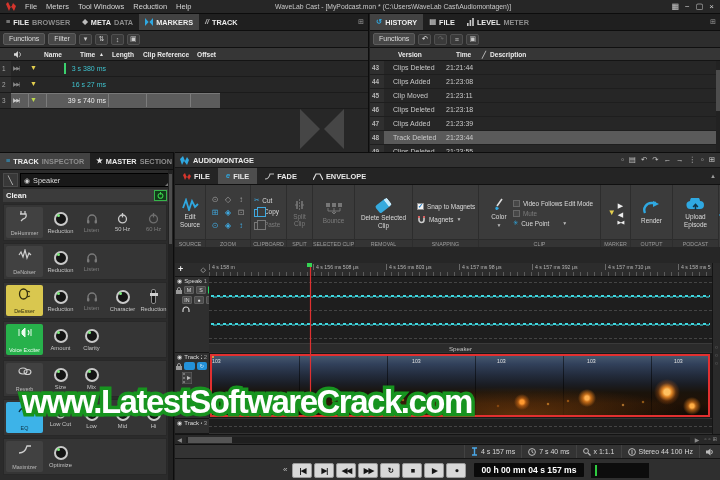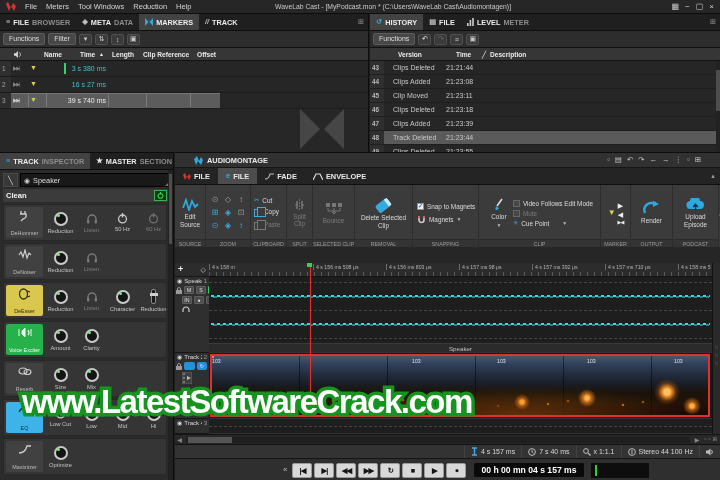--- a/index.html
+++ b/index.html
@@ -68,21 +68,21 @@
 .clabel{font-size:5.8px;color:#c4c4c4;white-space:nowrap}
 .ctrl.dis .clabel{color:#7d7d7d}
 .knob{width:14px;height:14px;border-radius:50%;background:#141414;border:2px solid #c9c9c9;position:relative}
 .knob::after{content:"";position:absolute;width:3px;height:3px;border-radius:50%;background:#7ce87c;left:1px;top:0}
 .fader{width:5px;height:15px;background:#191919;border:1px solid #8d8d8d;border-radius:2px;position:relative}
 .fader::after{content:"";position:absolute;left:-2px;top:3px;width:8px;height:3px;background:#cfcfcf}
 .insp-scroll{position:absolute;right:0;top:17px;bottom:0;width:5px;background:#222}
 .insp-scroll .thumb{position:absolute;left:1px;right:1px;top:4px;height:70px;background:#4d4d4d}
 
 #montage{position:absolute;left:175px;top:152px;width:545px;height:328px;background:#262626;border-top:1px solid #0d0d0d;overflow:hidden}
-.m-title{position:absolute;left:0;top:0;width:545px;height:15px;background:#313131;display:flex;align-items:center;gap:4px;padding:0 19px;border-bottom:1px solid #161616}
+.m-title{position:absolute;left:0;top:0;width:545px;height:15px;background:#313131;display:flex;align-items:center;gap:4px;padding:0 5px;border-bottom:1px solid #161616}
 .m-title .t{font-weight:bold;font-size:7.4px;color:#ececec}
 .m-title .icons{margin-left:auto;display:flex;gap:5px;color:#c4c4c4;font-size:7.5px}
 .m-tabs{position:absolute;left:0;top:15px;width:545px;height:17px;background:#242424;display:flex;border-bottom:1px solid #101010}
 .rtab{display:flex;align-items:center;gap:3px;padding:0 8px;font-weight:bold;font-size:7.4px;color:#e8e8e8}
 .rtab.sel{background:#4d4d4d}
 .m-ribbon{position:absolute;left:0;top:32px;width:545px;height:62px;background:#3b3b3b;display:flex}
 .rgroup{position:relative;border-right:1px solid #2d2d2d;padding:3px 1px 9px;display:flex;align-items:center;justify-content:center;gap:2px;flex:none}
 .rgroup .glabel{position:absolute;left:0;right:0;bottom:0;height:8px;background:#343434;border-top:1px solid #2b2b2b;font-size:5.3px;color:#9c9c9c;text-align:center;line-height:8px;white-space:nowrap;overflow:hidden}
 .rbtn{display:flex;flex-direction:column;align-items:center;gap:2px;text-align:center}
 .rbtn .blabel{font-size:6.4px;color:#dcdcdc;line-height:1.15}

